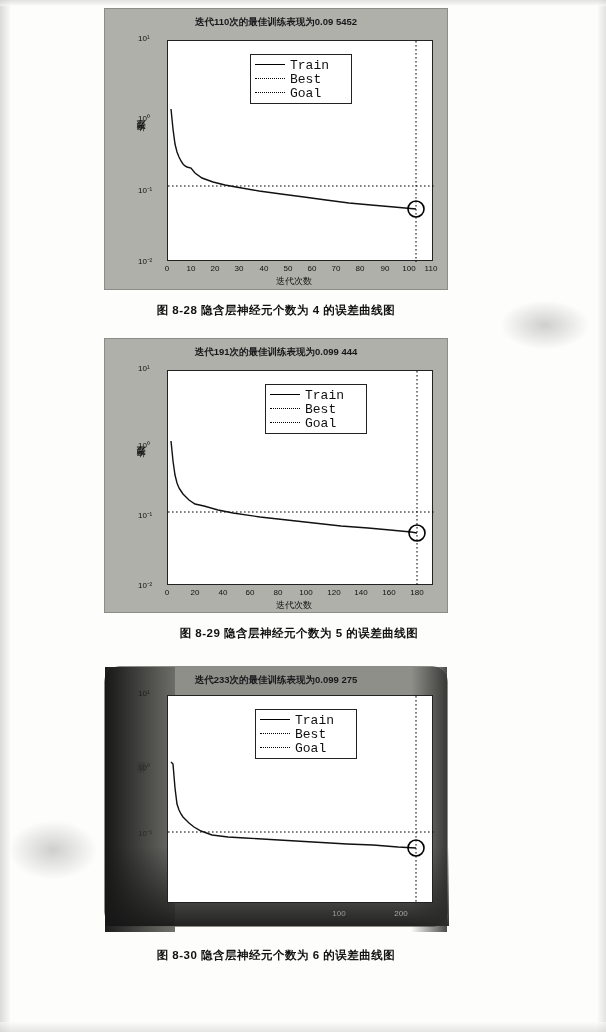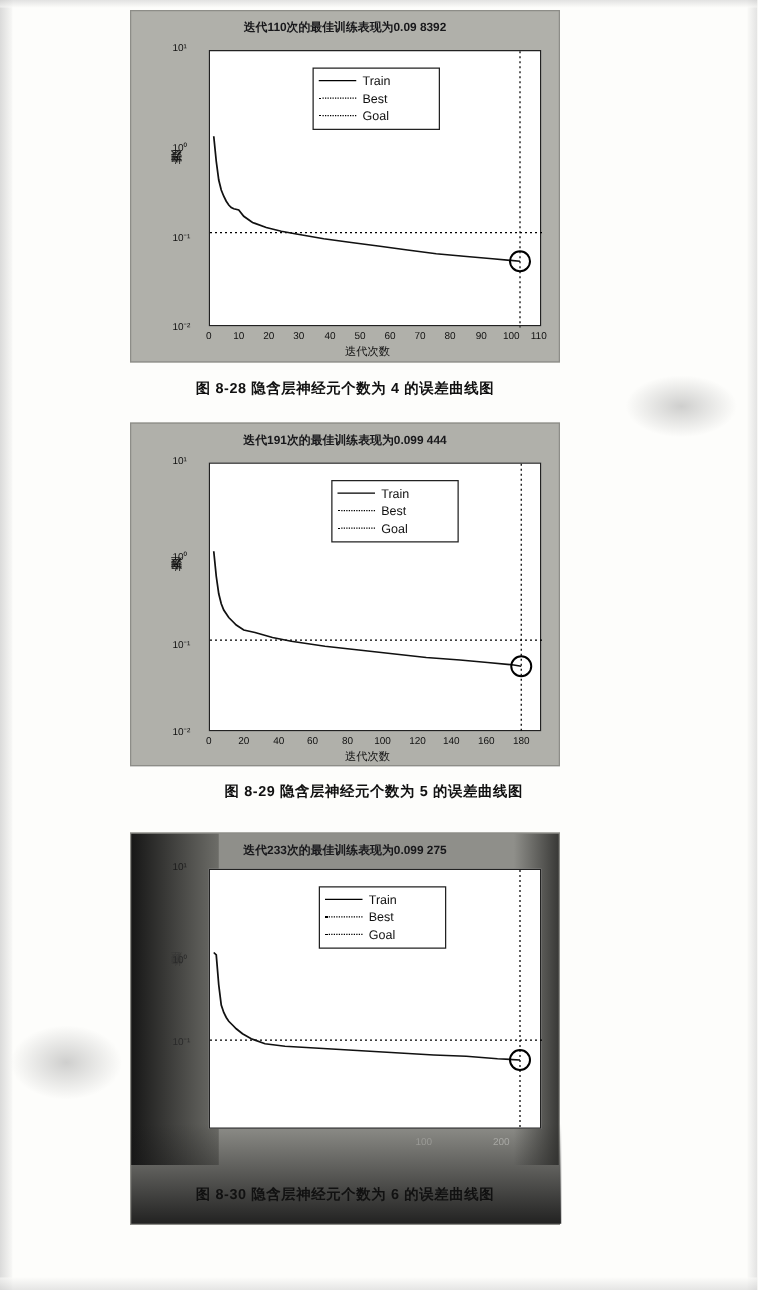--- a/index.html
+++ b/index.html
@@ -144,23 +144,23 @@
   .legend-sample .ln {
     position: absolute;
     left: 0; right: 0; top: 3px;
     height: 0;
     border-top: 1px solid #000;
   }
   .legend-sample .ln.dotted {
     border-top: 1px dotted #000;
   }
   .legend-label {
-    font-size: 10px;
-    color: #111;
-    font-family: Liberation Sans, sans-serif;
+    font-size: 13px;
+    color: #111;
+    font-family: Liberation Mono, monospace;
   }
 
   .caption {
     position: absolute;
     left: 0;
     width: 552px;
     text-align: center;
     font-size: 11.5px;
     font-weight: bold;
     color: #111;
@@ -184,21 +184,21 @@
 <div class="page">
   <div class="page-edge-left"></div>
   <div class="page-edge-right"></div>
   <div class="page-edge-top"></div>
   <div class="page-edge-bottom"></div>
   <div class="smudge" style="left:8px;top:820px;width:90px;height:60px;"></div>
   <div class="smudge" style="left:500px;top:300px;width:90px;height:50px;"></div>
 
   <div class="figure-block" style="top:8px;height:310px;">
     <div class="fig-frame" style="width:344px;height:282px;margin-left:104px;">
-      <div class="plot-title" style="top:7px;">迭代110次的最佳训练表现为0.09 8392</div>
+      <div class="plot-title" style="top:7px;">迭代110次的最佳训练表现为0.09 5452</div>
 
       <div class="ylabel" style="left:30px;top:126px;">均方误差</div>
 
       <div class="ytick" style="left:33px;top:25px;width:24px;">10¹</div>
       <div class="ytick" style="left:33px;top:103px;width:24px;">10⁰</div>
       <div class="ytick" style="left:33px;top:175px;width:24px;">10⁻¹</div>
       <div class="ytick" style="left:33px;top:246px;width:24px;">10⁻²</div>
 
       <div class="axes" style="left:62px;top:31px;width:266px;height:221px;">
         <svg class="curve" width="266" height="221" viewBox="0 0 266 221">
@@ -305,21 +305,21 @@
       <div class="xtick" style="left:284px;top:249px;">160</div>
       <div class="xtick" style="left:312px;top:249px;">180</div>
 
       <div class="xlabel" style="left:0;right:0;top:260px;">迭代次数</div>
     </div>
 
     <div class="caption" style="top:288px;padding-left:23px;">图 8-29   隐含层神经元个数为 5 的误差曲线图</div>
   </div>
 
   <div class="figure-block" style="top:666px;height:320px;">
-    <div class="fig-frame dark" style="width:344px;height:314px;margin-left:104px;">
+    <div class="fig-frame dark" style="width:344px;height:261px;margin-left:104px;border-radius:16px;">
 
       <div class="dark-overlay" style="left:0;top:0;width:70px;height:265px;background:linear-gradient(to right,#111,#6b6b66);opacity:.95;"></div>
       <div class="dark-overlay" style="left:0;bottom:0;width:344px;height:80px;background:linear-gradient(to top,#161616,rgba(30,30,30,0));opacity:.9;"></div>
       <div class="dark-overlay" style="right:0;top:0;width:36px;height:265px;background:linear-gradient(to left,#2a2a28,rgba(60,60,58,0));opacity:.85;"></div>
 
       <div class="plot-title" style="top:7px;z-index:5;">迭代233次的最佳训练表现为0.099 275</div>
 
       <div class="ylabel" style="left:30px;top:110px;color:#3a3a38;z-index:6;">均方误差</div>
 
       <div class="ytick" style="left:33px;top:22px;width:24px;color:#1d1d1d;z-index:6;">10¹</div>

